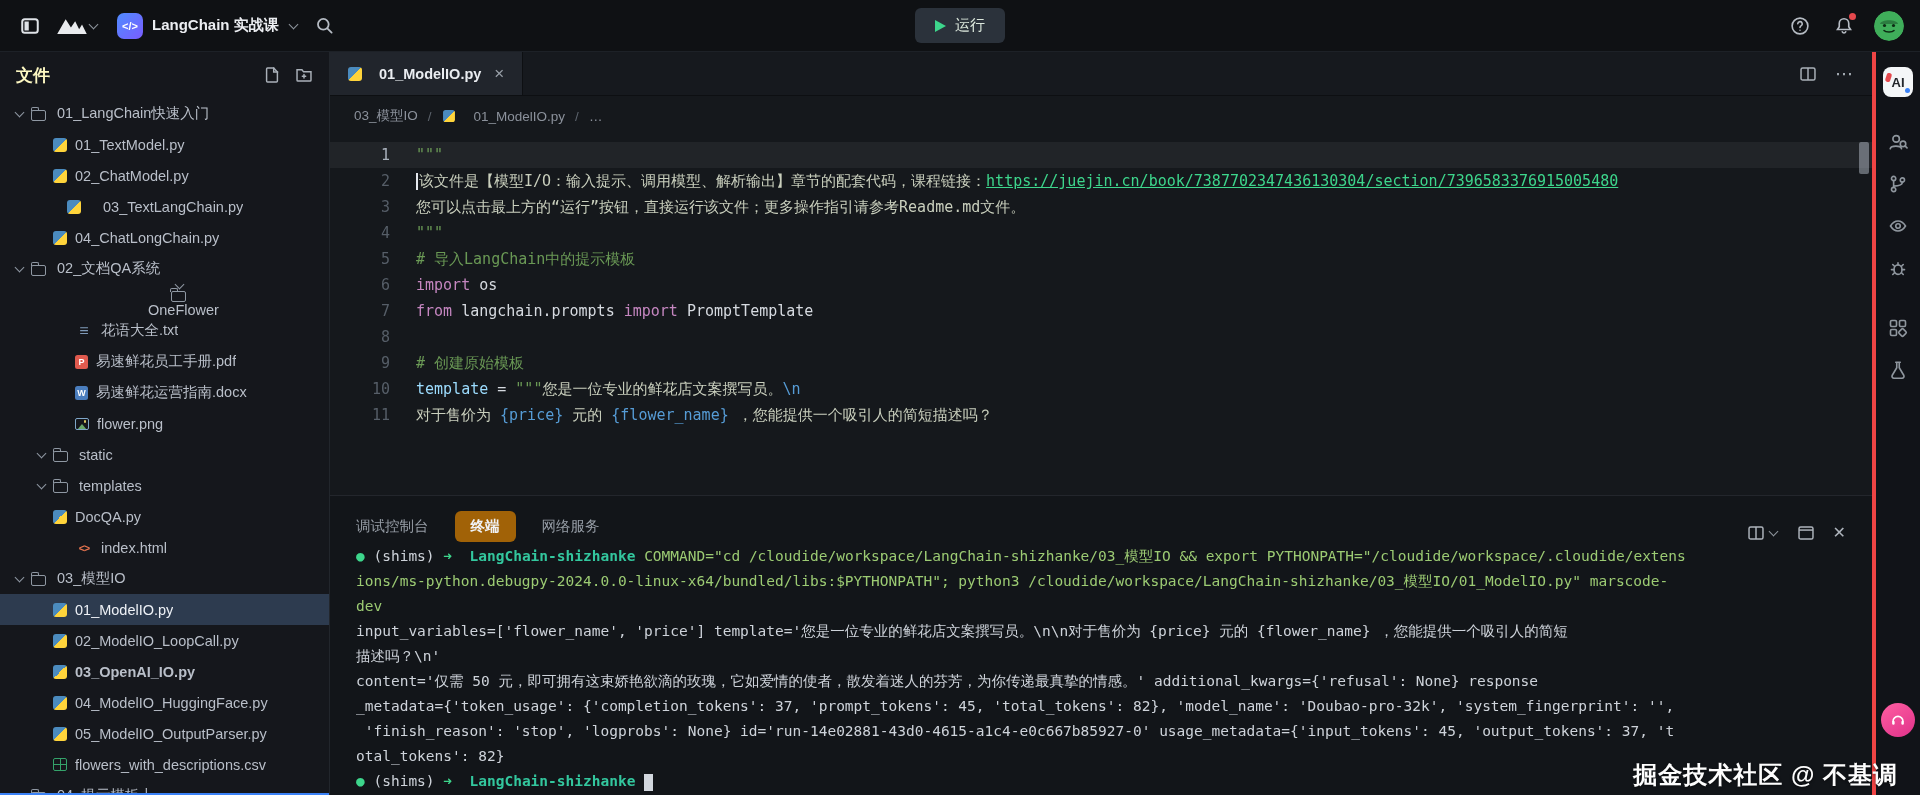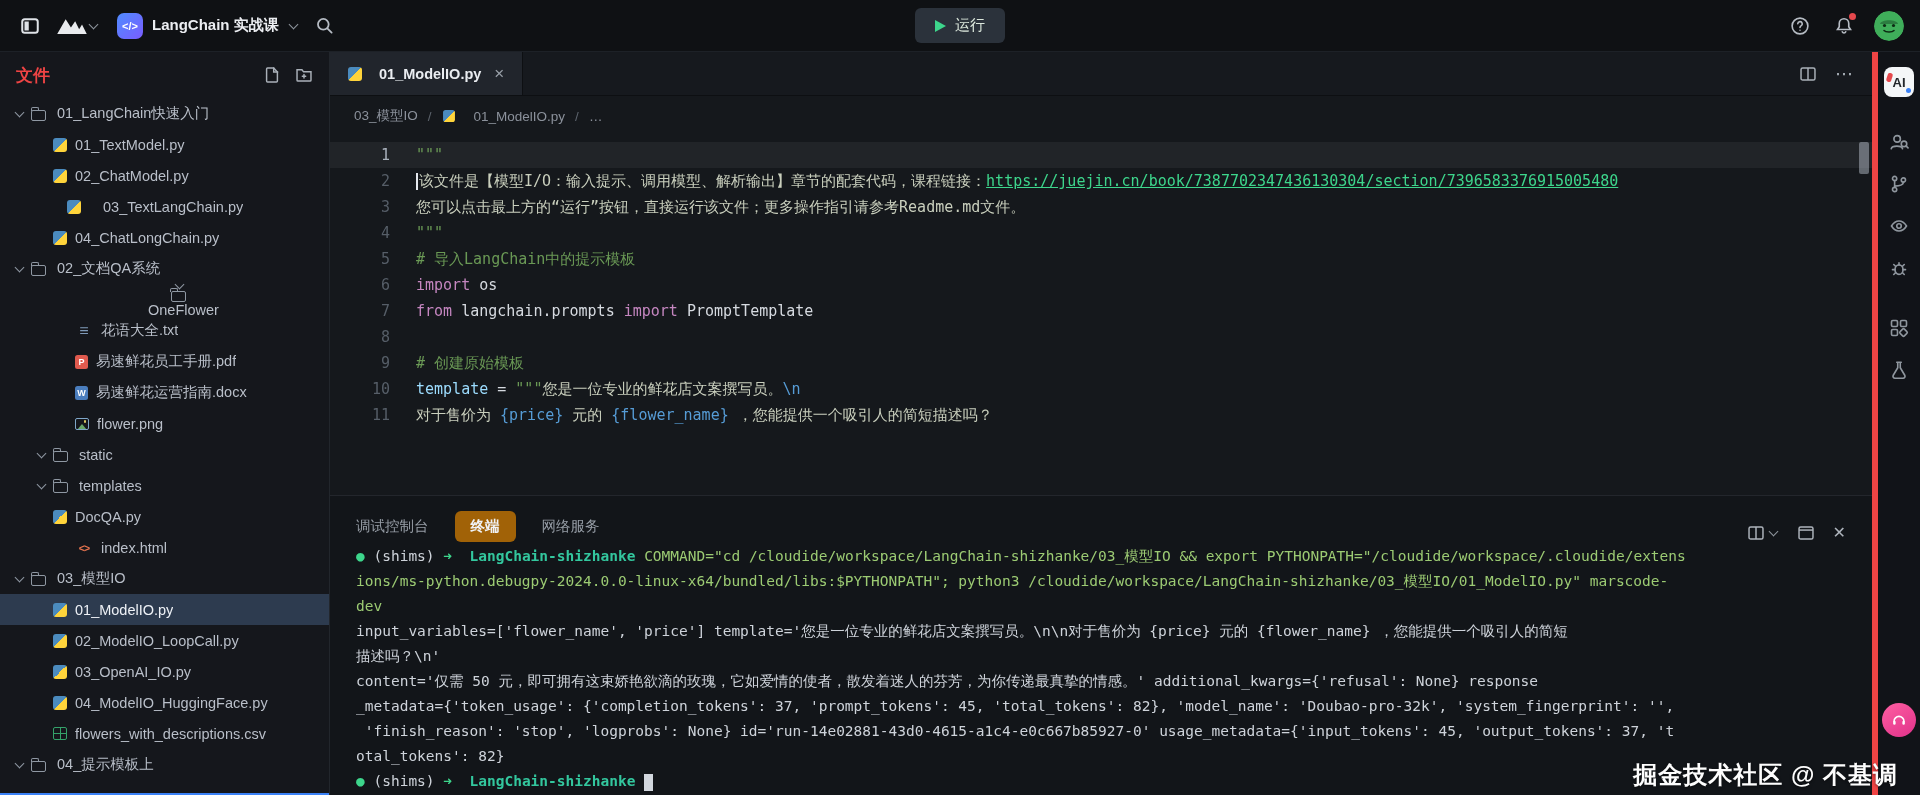--- a/index.html
+++ b/index.html
@@ -24,26 +24,26 @@
   .play{width:0;height:0;border-left:11px solid #3dd68c;border-top:6.5px solid transparent;border-bottom:6.5px solid transparent}
   .tb-right{margin-left:auto;display:flex;align-items:center;gap:16px}
   .bell-wrap{position:relative;display:inline-flex}
   .bell-dot{position:absolute;top:1px;right:2px;width:7px;height:7px;border-radius:50%;background:#e5484d}
   .avatar{width:30px;height:30px;border-radius:50%;overflow:hidden;cursor:pointer;display:inline-flex}
 
   
   .main{flex:1;display:flex;min-height:0}
   .sidebar{width:330px;flex:none;background:#15171c;border-right:1px solid #22262c;overflow:hidden;position:relative}
   .center{flex:1;display:flex;flex-direction:column;min-width:0;background:#15181c}
-  .rail{width:48px;flex:none;background:#111318;border-left:6px solid #ef4444;display:flex;flex-direction:column;
+  .rail{width:48px;flex:none;background:#111318;border-left:4px solid #ef4444;display:flex;flex-direction:column;
     align-items:center;padding-top:10px;position:relative}
 
   
   .sb-head{height:46px;display:flex;align-items:center;padding:0 16px}
-  .sb-title{font-size:17px;font-weight:bold;color:#ef4444}
+  .sb-title{font-size:17px;font-weight:bold;color:#fef9c3}
   .sb-icons{margin-left:auto;display:flex;gap:14px;color:#aab1b9}
   .sb-icons span{cursor:pointer;display:inline-flex}
   .tree-row{height:31px;display:flex;align-items:center;font-size:14.5px;color:#b9bfc9;cursor:pointer;white-space:nowrap}
   .tree-row.selected{background:#2d3b4f;color:#eef1f6}
   .chev{width:7px;height:7px;border-right:1.5px solid #8f98a3;border-bottom:1.5px solid #8f98a3;
     transform:rotate(45deg);margin:-3px 8px 0 0;flex:none}
   .chev-hidden{visibility:hidden}
   .tree-label{overflow:hidden;text-overflow:ellipsis}
   .sb-bottom-line{position:absolute;bottom:0;left:0;width:100%;height:2px;background:#3b82f6}
 
@@ -301,29 +301,34 @@
           <div class="tree-row selected" data-name="tree-file-item" style="padding-left: 38px;">
             <span class="chev chev-hidden" data-name="chevron-down-icon"></span>
             <span class="fi fi-py" data-name="py-icon"></span>
             <span class="tree-label" data-name="tree-item-label">01_ModelIO.py</span>
           </div>
           <div class="tree-row" data-name="tree-file-item" style="padding-left: 38px;">
             <span class="chev chev-hidden" data-name="chevron-down-icon"></span>
             <span class="fi fi-py" data-name="py-icon"></span>
             <span class="tree-label" data-name="tree-item-label">02_ModelIO_LoopCall.py</span>
           </div>
-          <div class="tree-row" data-name="tree-file-item" style="padding-left: 38px;">
+          <div class="tree-row" data-name="tree-file-item" style="padding-left: 38px; font-weight: bold;">
             <span class="chev chev-hidden" data-name="chevron-down-icon"></span>
             <span class="fi fi-py" data-name="py-icon"></span>
             <span class="tree-label" data-name="tree-item-label">03_OpenAI_IO.py</span>
           </div>
           <div class="tree-row" data-name="tree-file-item" style="padding-left: 38px;">
             <span class="chev chev-hidden" data-name="chevron-down-icon"></span>
             <span class="fi fi-py" data-name="py-icon"></span>
             <span class="tree-label" data-name="tree-item-label">04_ModelIO_HuggingFace.py</span>
+          </div>
+          <div class="tree-row" data-name="tree-file-item" style="padding-left: 38px;">
+            <span class="chev chev-hidden" data-name="chevron-down-icon"></span>
+            <span class="fi fi-py" data-name="py-icon"></span>
+            <span class="tree-label" data-name="tree-item-label">05_ModelIO_OutputParser.py</span>
           </div>
           <div class="tree-row" data-name="tree-file-item" style="padding-left: 38px;">
             <span class="chev chev-hidden" data-name="chevron-down-icon"></span>
             <span class="fi fi-csv" data-name="csv-icon"></span>
             <span class="tree-label" data-name="tree-item-label">flowers_with_descriptions.csv</span>
           </div>
           <div class="tree-row" data-name="tree-folder-item" style="padding-left: 16px;">
             <span class="chev" data-name="chevron-down-icon"></span>
             <span class="fi fi-folder" data-name="folder-icon"></span>
             <span class="tree-label" data-name="tree-item-label">04_提示模板上</span>

